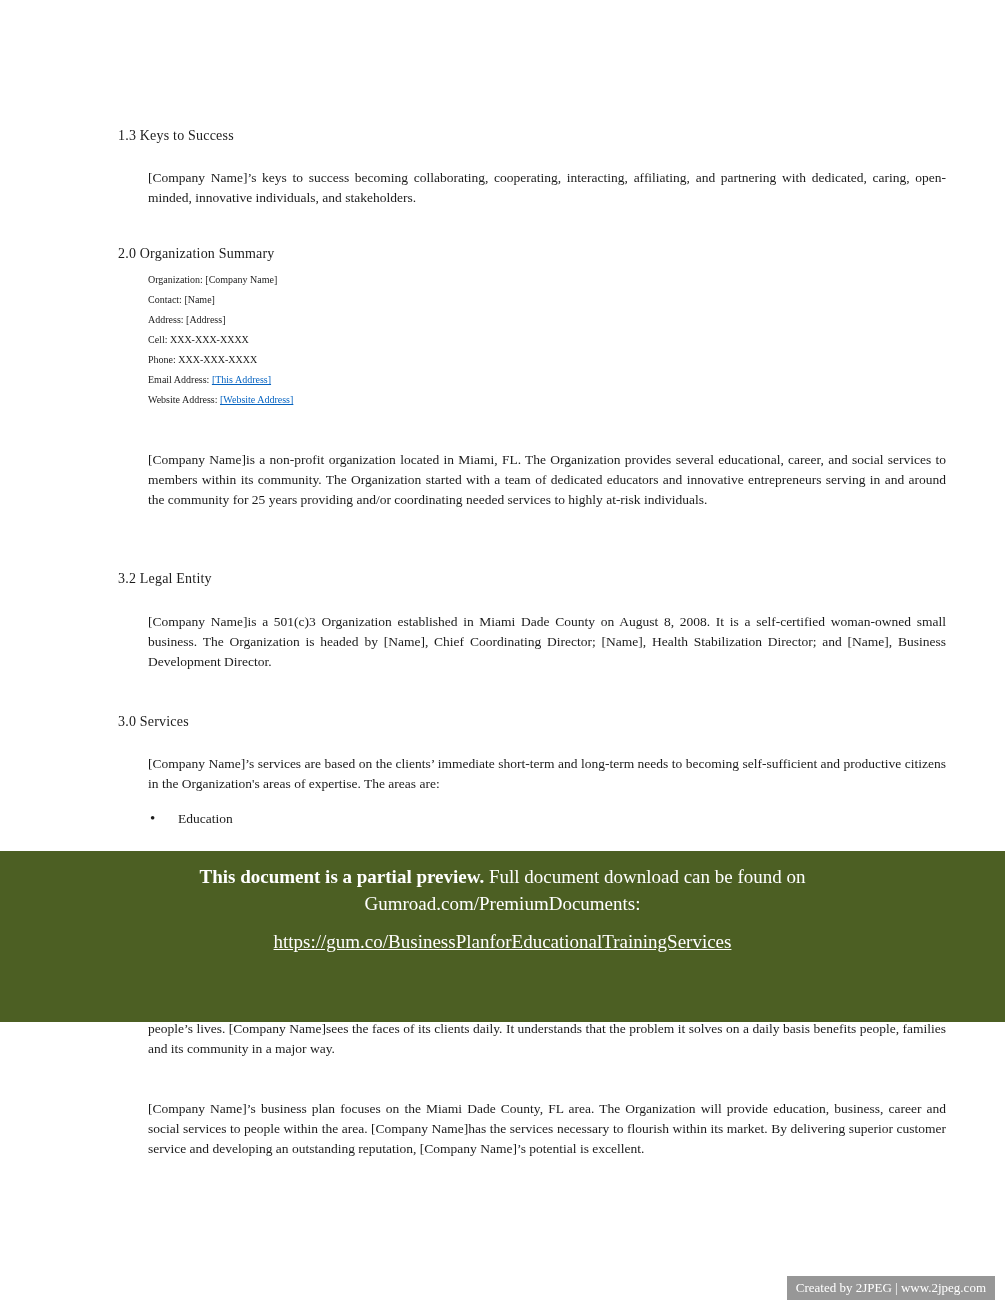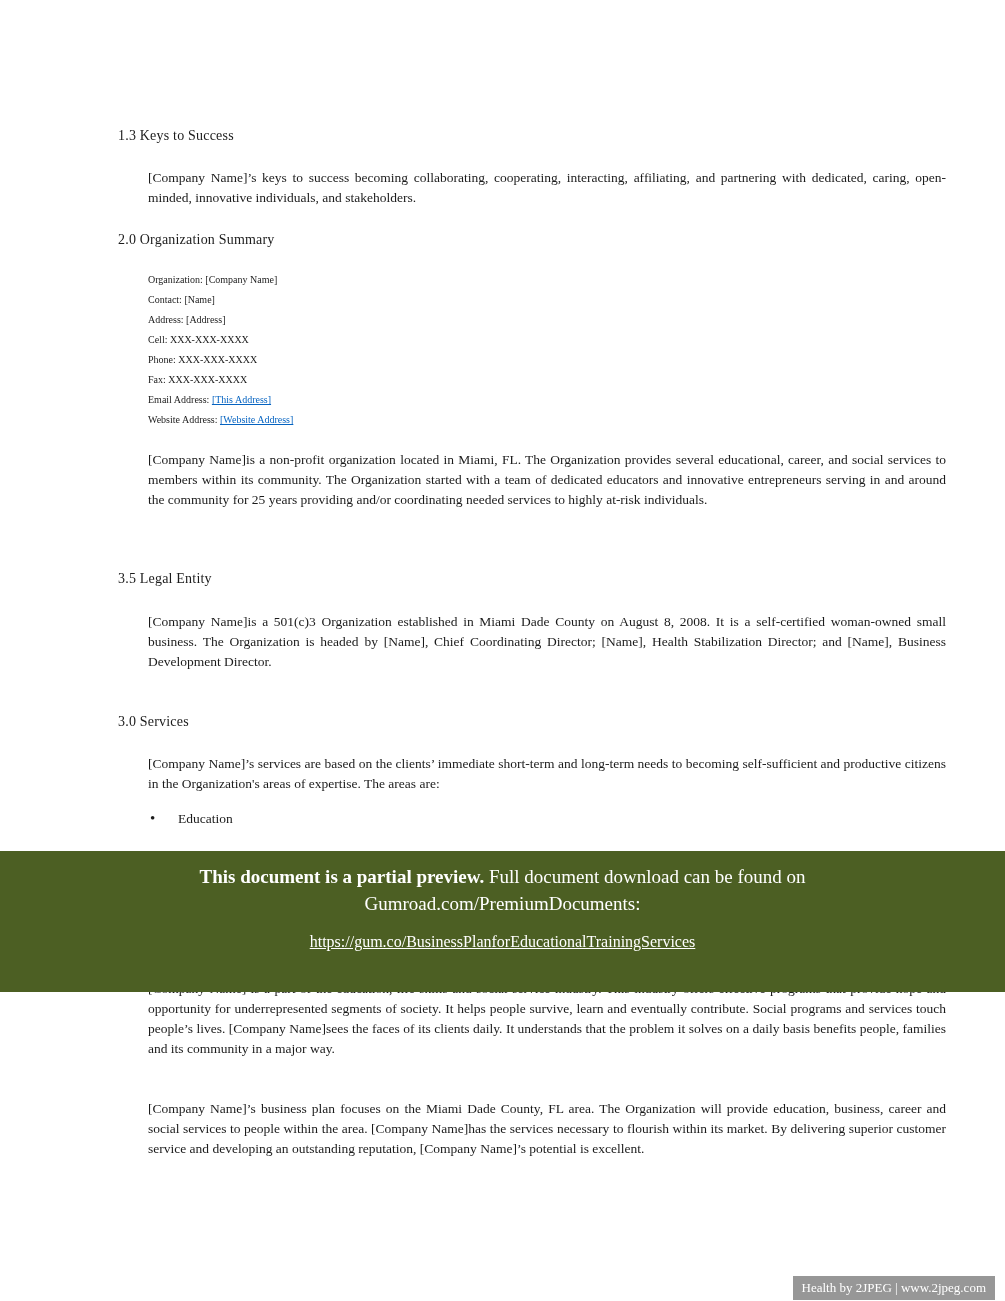--- a/index.html
+++ b/index.html
@@ -28,68 +28,67 @@
   .org-block .org-line { font-size:10px; line-height:20px; }
   a.doclink { color:#0563c1; text-decoration:underline; cursor:pointer; }
   .bullet-row {
     position:absolute; left:150px; top:800px; width:798px;
     font-size:13.5px; line-height:20px;
   }
   .bullet-dot { display:inline-block; width:28px; }
   .bullet-dot::before { content:"\2022"; font-size:15px; }
   .banner {
     position:absolute; left:0; top:843px;
-    width:1005px; height:141px;
+    width:1005px; height:171px;
     background:#4c5f23;
     color:#ffffff; text-align:center;
     z-index:5;
   }
   .banner-text {
     margin:12px auto 0; max-width:820px;
     font-size:19px; line-height:27px;
   }
   .banner-text .bold { font-weight:bold; }
-  .banner-link-row { margin-top:12px; font-size:16px; line-height:25px; }
+  .banner-link-row { margin-top:12px; font-size:19px; line-height:25px; }
   .banner-link-row a { color:#ffffff; text-decoration:underline; cursor:pointer; }
   .watermark {
     position:absolute; right:10px; top:1268px;
     background:rgba(125,125,125,0.8);
     color:#ffffff; font-size:13px; line-height:16px;
     padding:4px 9px;
     z-index:6;
   }
 </style>
 </head>
 <body>
 
 <div class="page">
 
   <div class="heading" style="top:118px;">1.3 Keys to Success</div>
   <div class="para" style="top:160px;">[Company Name]’s keys to success becoming collaborating, cooperating, interacting, affiliating, and partnering with dedicated, caring, open-minded, innovative individuals, and stakeholders.</div>
 
-  <div class="heading" style="top:222px;">2.0 Organization Summary</div>
+  <div class="heading" style="top:236px;">2.0 Organization Summary</div>
 
   <div class="org-block">
     <div class="org-line">Organization: [Company Name]</div>
     <div class="org-line">Contact: [Name]</div>
     <div class="org-line">Address: [Address]</div>
     <div class="org-line">Cell: XXX-XXX-XXXX</div>
     <div class="org-line">Phone: XXX-XXX-XXXX</div>
-    <div class="org-line">Fax: XXX-XXX-XXXX</div>
     <div class="org-line">
       <span>Email Address: </span><a class="doclink" href="#">[This Address]</a>
     </div>
     <div class="org-line">
       <span>Website Address: </span><a class="doclink" href="#">[Website Address]</a>
     </div>
   </div>
 
   <div class="para" style="top:442px;">[Company Name]is a non-profit organization located in Miami, FL. The Organization provides several educational, career, and social services to members within its community. The Organization started with a team of dedicated educators and innovative entrepreneurs serving in and around the community for 25 years providing and/or coordinating needed services to highly at-risk individuals.</div>
 
-  <div class="heading" style="top:561px;">3.5 Legal Entity</div>
+  <div class="heading" style="top:561px;">3.2 Legal Entity</div>
   <div class="para" style="top:604px;">[Company Name]is a 501(c)3 Organization established in Miami Dade County on August 8, 2008. It is a self-certified woman-owned small business. The Organization is headed by [Name], Chief Coordinating Director; [Name], Health Stabilization Director; and [Name], Business Development Director.</div>
 
   <div class="heading" style="top:704px;">3.0 Services</div>
   <div class="para" style="top:746px;">[Company Name]’s services are based on the clients’ immediate short-term and long-term needs to becoming self-sufficient and productive citizens in the Organization's areas of expertise.  The areas are:</div>
 
   <div class="bullet-row">
     <span class="bullet-dot"></span><span>Education</span>
   </div>
 
   <div class="para" style="top:971px;">[Company Name] is a part of the education, life skills and social service industry. This industry offers effective programs that provide hope and opportunity for underrepresented segments of society. It helps people survive, learn and eventually contribute. Social programs and services touch people’s lives. [Company Name]sees the faces of its clients daily. It understands that the problem it solves on a daily basis benefits people, families and its community in a major way.</div>
@@ -97,15 +96,15 @@
 
   <div class="banner">
     <div class="banner-text">
       <span class="bold">This document is a partial preview.</span><span> Full document download can be found on Gumroad.com/PremiumDocuments:</span>
     </div>
     <div class="banner-link-row">
       <a href="#">https://gum.co/BusinessPlanforEducationalTrainingServices</a>
     </div>
   </div>
 
-  <div class="watermark">Health by 2JPEG | www.2jpeg.com</div>
+  <div class="watermark">Created by 2JPEG | www.2jpeg.com</div>
 
 </div>
 
 </body></html>

